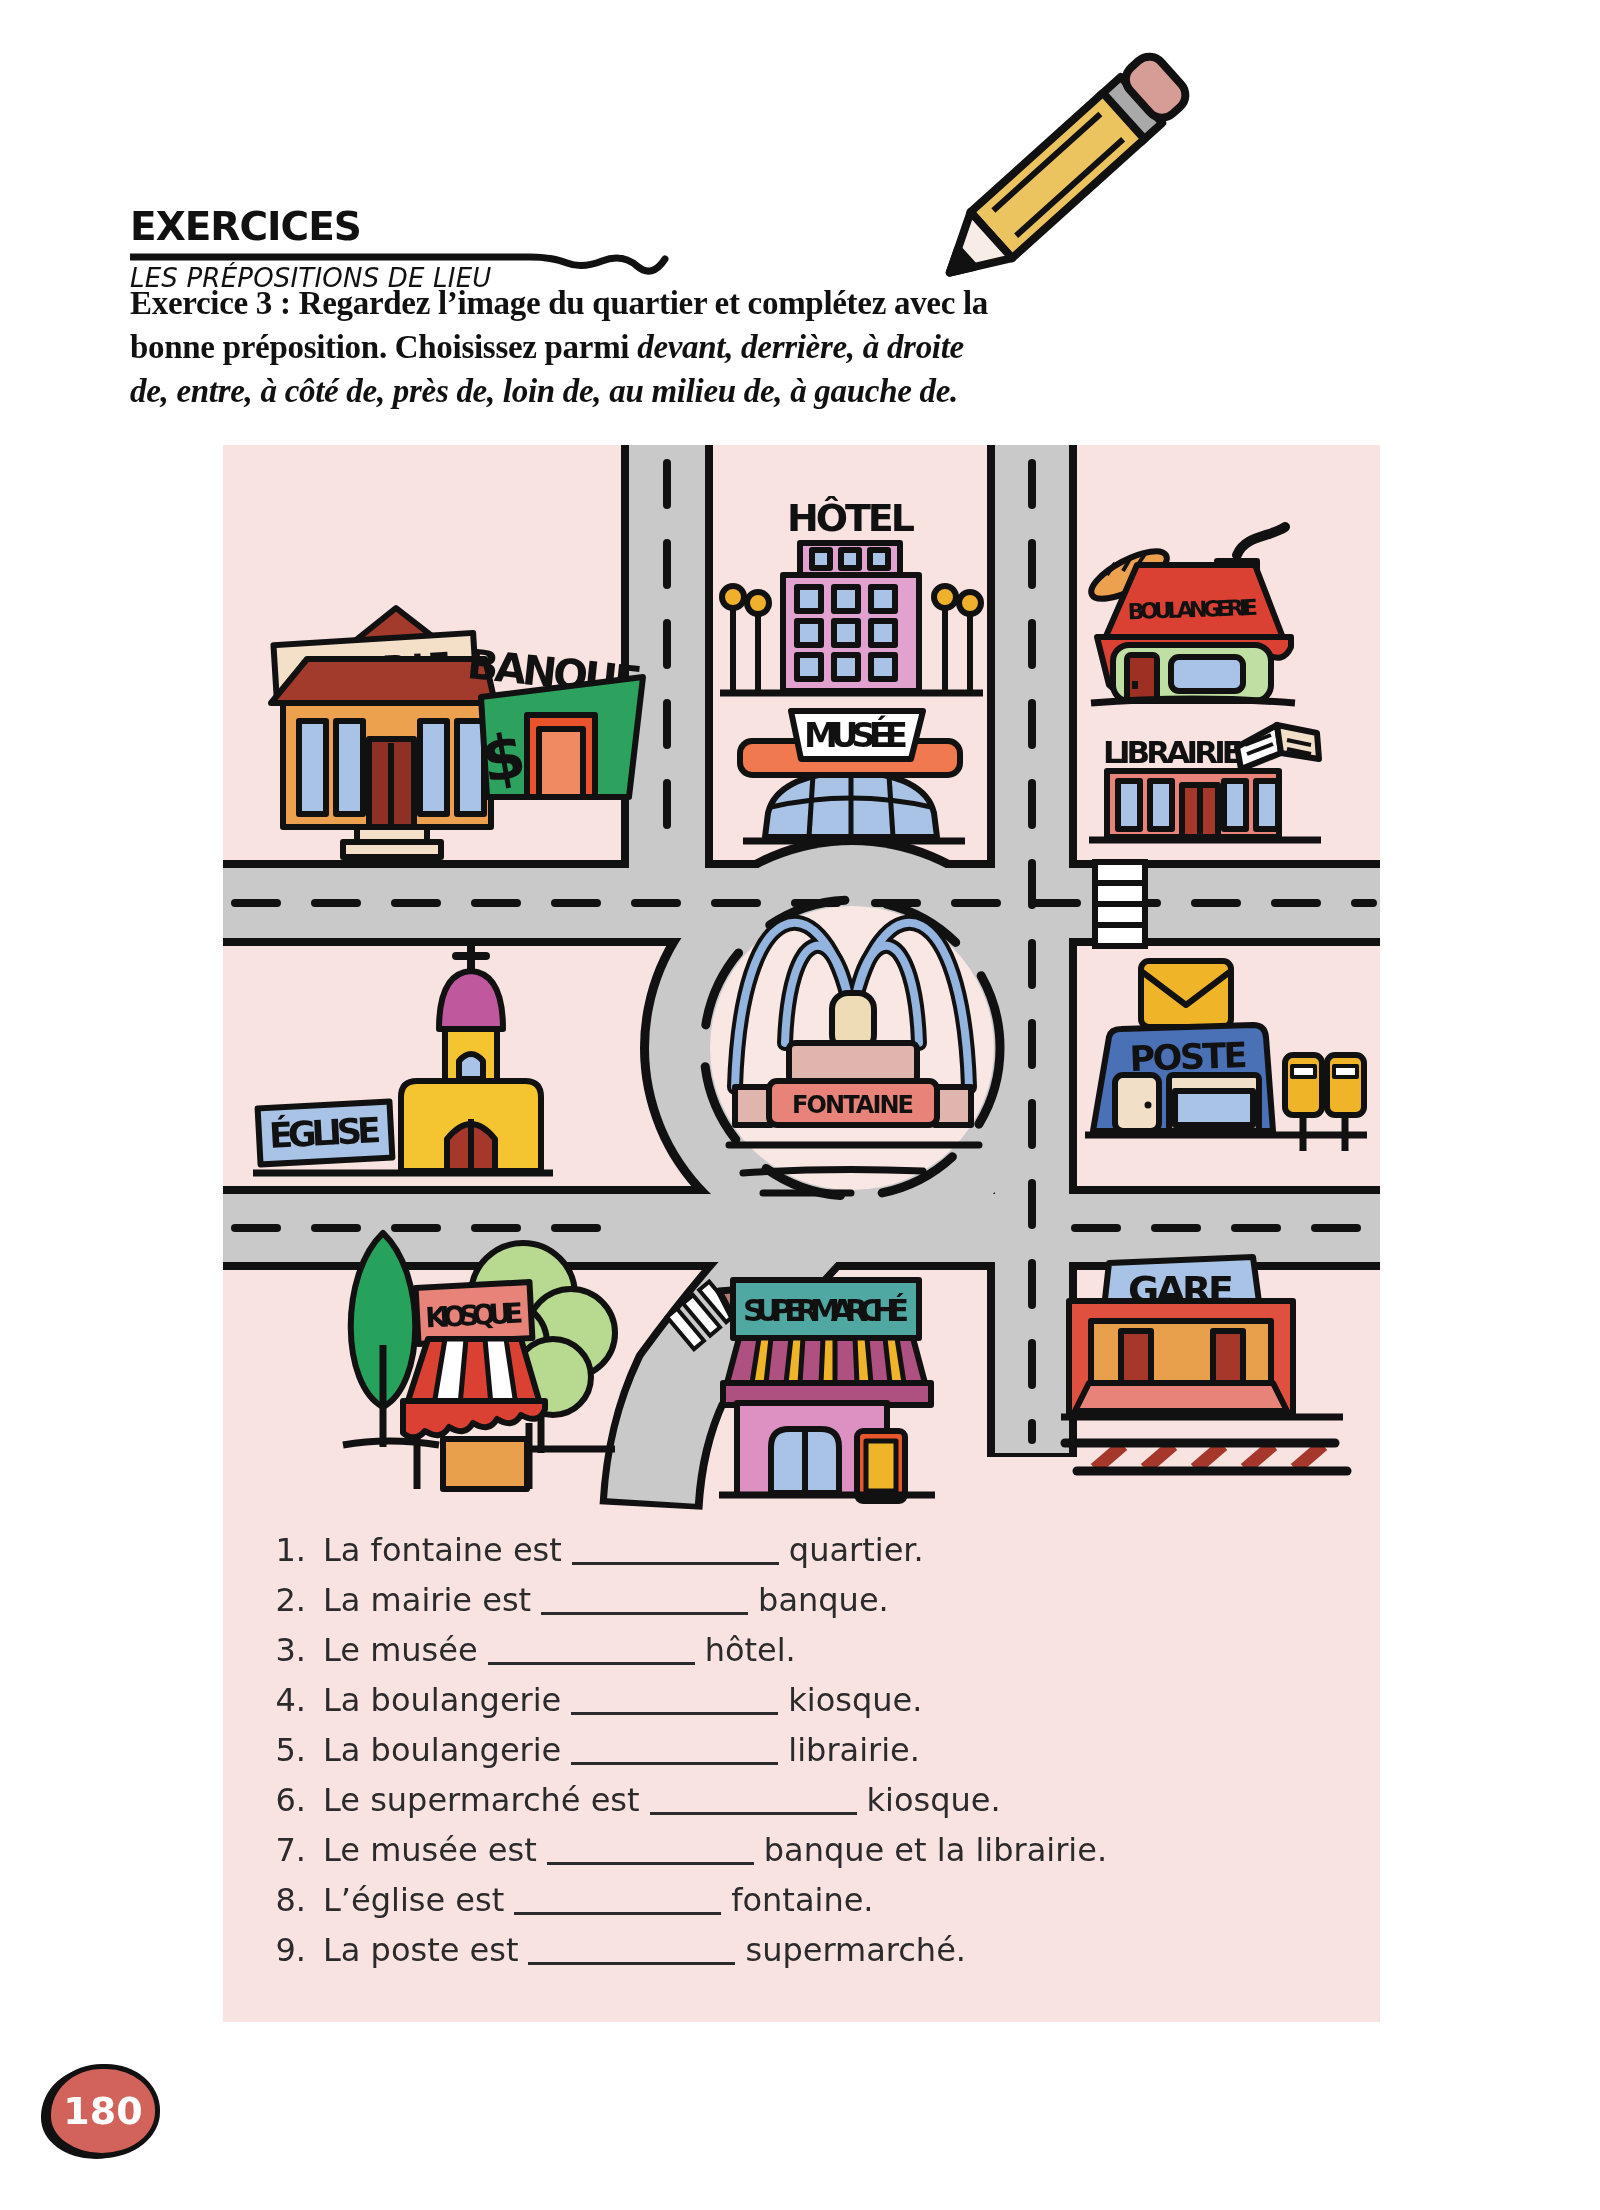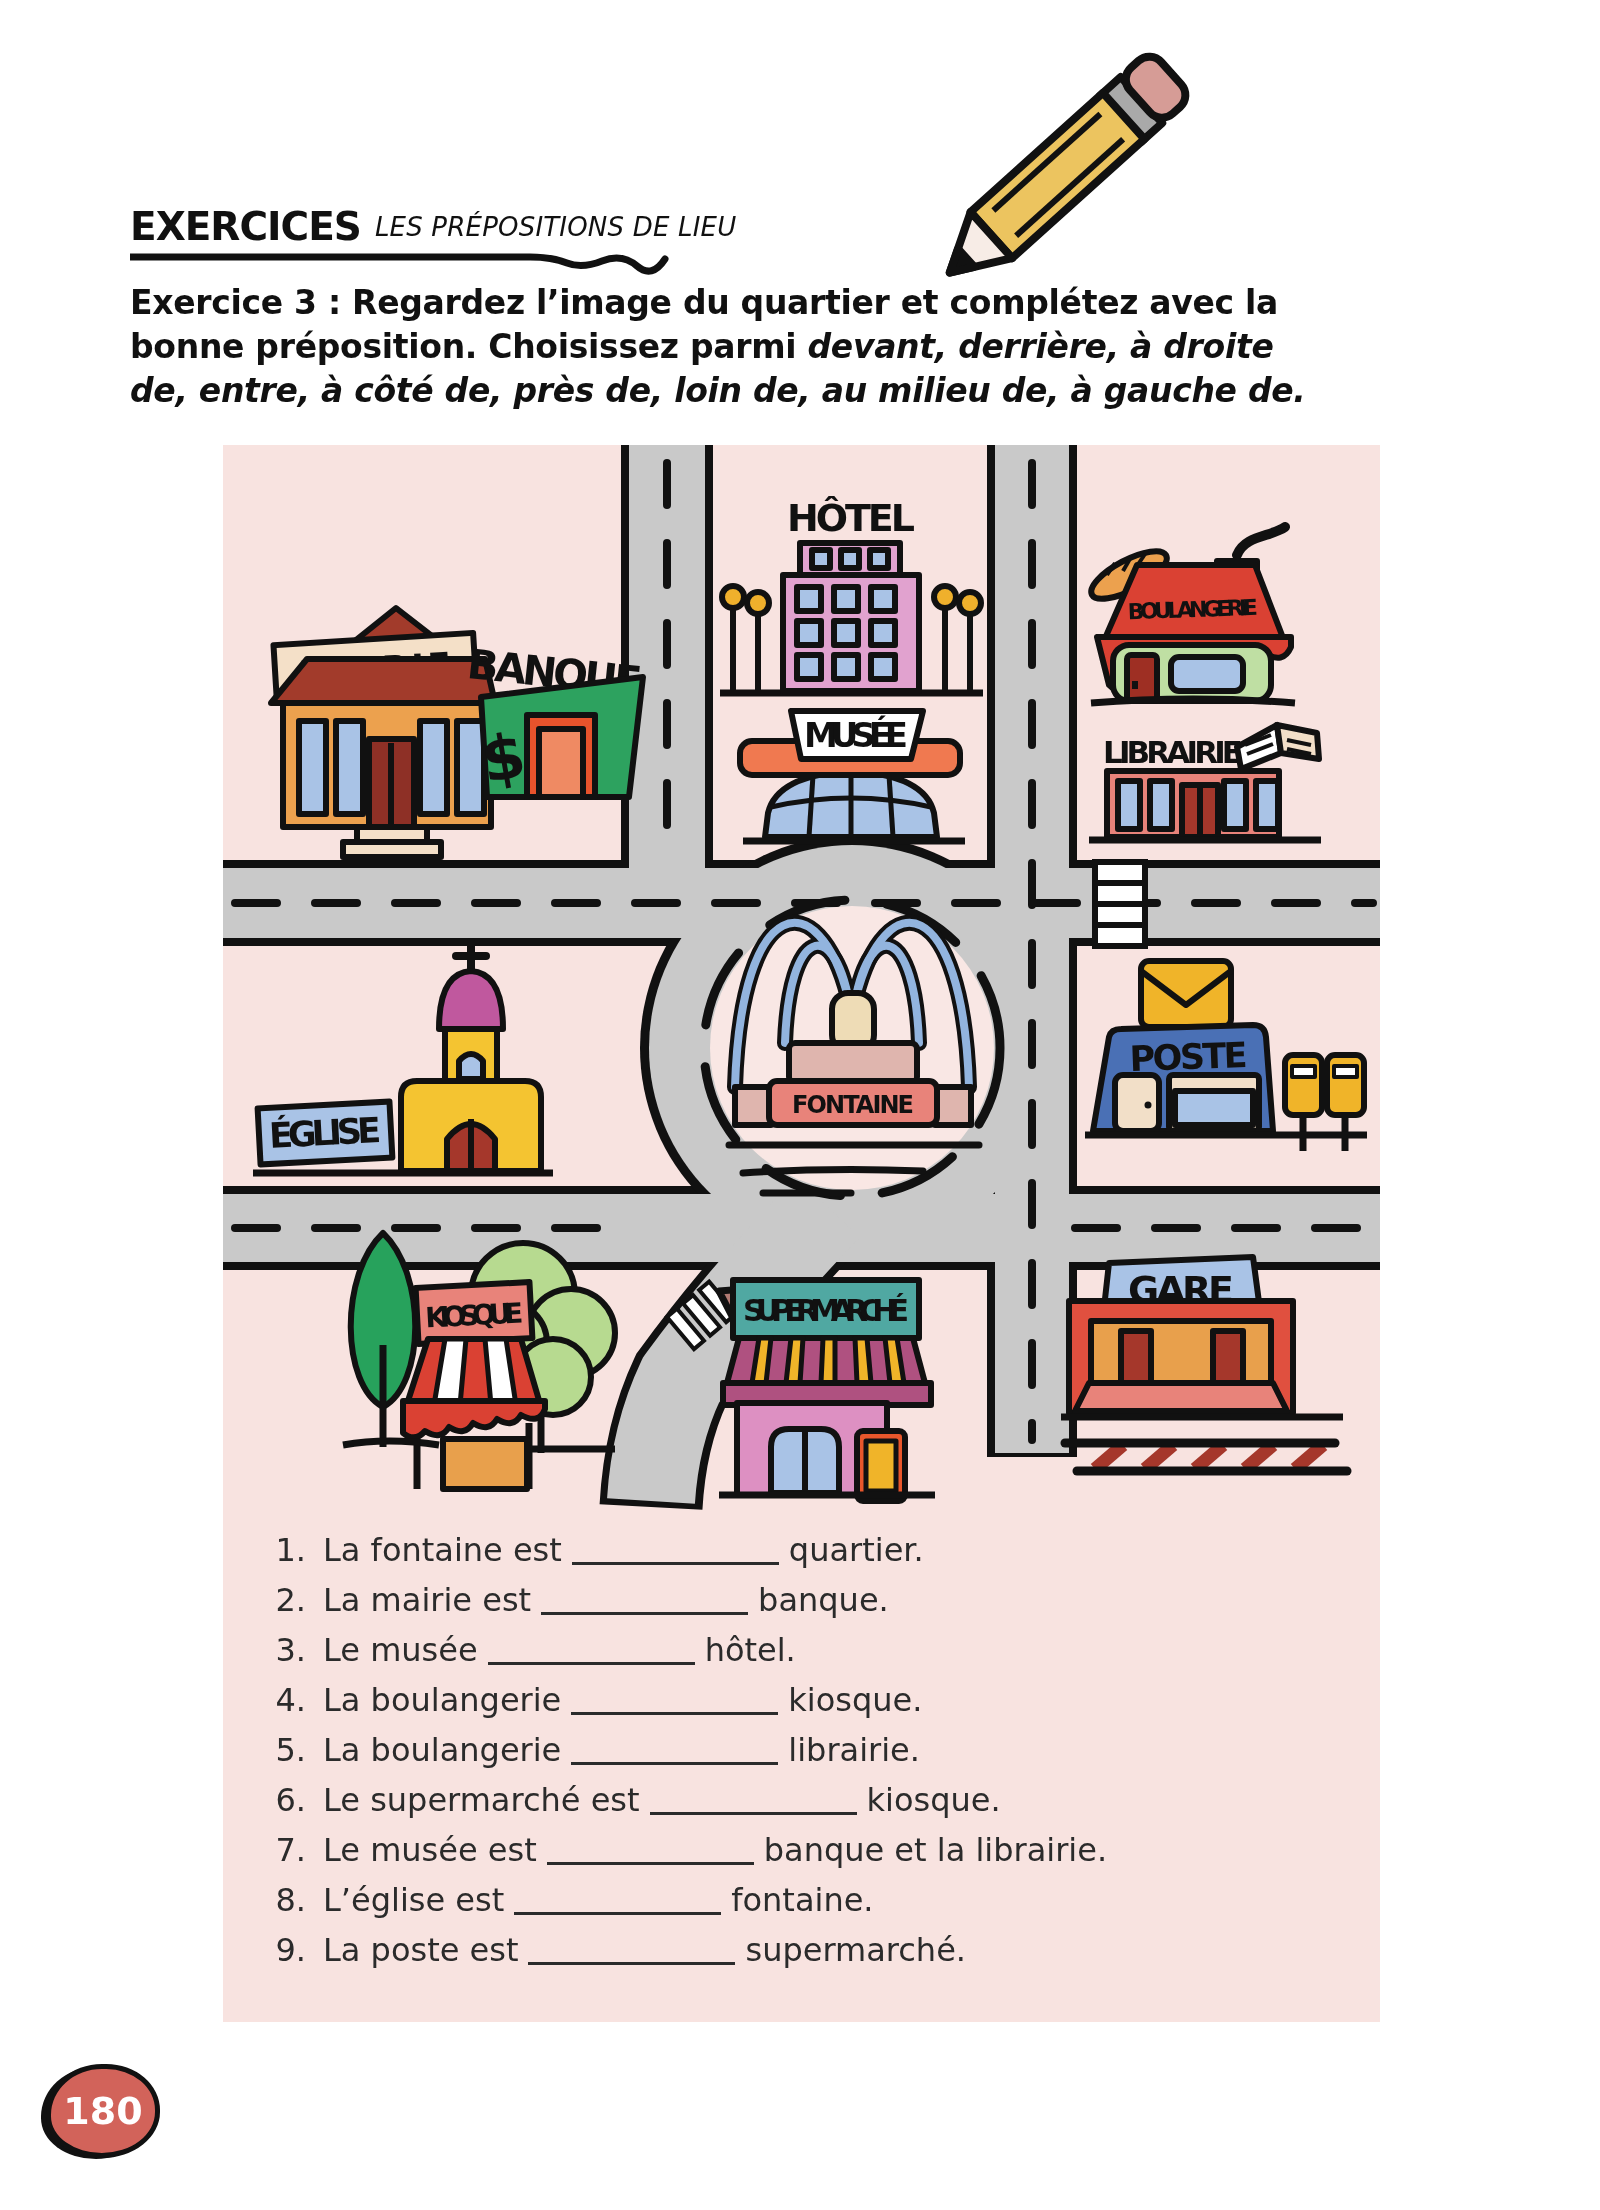--- a/index.html
+++ b/index.html
@@ -1,25 +1,25 @@
 <!DOCTYPE html>
 <html><head>
 <meta charset="utf-8">
 <style>
   html,body{margin:0;padding:0;}
   body{
     width:1600px;height:2210px;background:#ffffff;position:relative;overflow:hidden;
     font-family:"DejaVu Sans","Liberation Sans",sans-serif;color:#111;
   }
-  .header{position:absolute;left:130px;top:204px;display:flex;align-items:center;gap:14px;white-space:nowrap;}
+  .header{position:absolute;left:130px;top:204px;display:flex;align-items:flex-start;gap:14px;white-space:nowrap;flex-direction:column;}
   .header .title{font-size:39px;font-weight:800;letter-spacing:-1px;}
   .header .subtitle{font-size:26px;font-weight:400;letter-spacing:0.2px;font-style:italic;}
   .rule-svg{position:absolute;left:130px;top:250px;}
   .pencil-svg{position:absolute;left:900px;top:22px;}
-  .instructions{position:absolute;left:130px;top:281px;font-size:33px;font-weight:700;line-height:44px;letter-spacing:-0.3px;white-space:nowrap;}
+  .instructions{position:absolute;left:130px;top:281px;font-size:33px;font-weight:700;line-height:44px;letter-spacing:-0.3px;white-space:nowrap;font-family:Liberation Serif, serif;}
   .instructions em{font-style:italic;}
   .map-box{position:absolute;left:223px;top:445px;width:1157px;height:1577px;background:#f8e3e0;}
   .map-svg{position:absolute;left:0;top:0;display:block;}
   .map-svg .lbl{font-family:"DejaVu Sans","Liberation Sans",sans-serif;font-weight:700;fill:#111;}
   .questions{position:absolute;left:41px;top:1080px;margin:0;padding:0;list-style:none;
     font-size:32px;color:#2b2b2b;}
   .questions li{height:50px;line-height:50px;white-space:nowrap;}
   .qnum{display:inline-block;width:42px;text-align:right;margin-right:17px;}
   .blank{display:inline-block;width:207px;height:22px;border-bottom:3px solid #2b2b2b;margin:0 10px;vertical-align:-4px;}
   .page-badge{position:absolute;left:46px;top:2064px;width:104px;height:84px;background:#d2635a;

